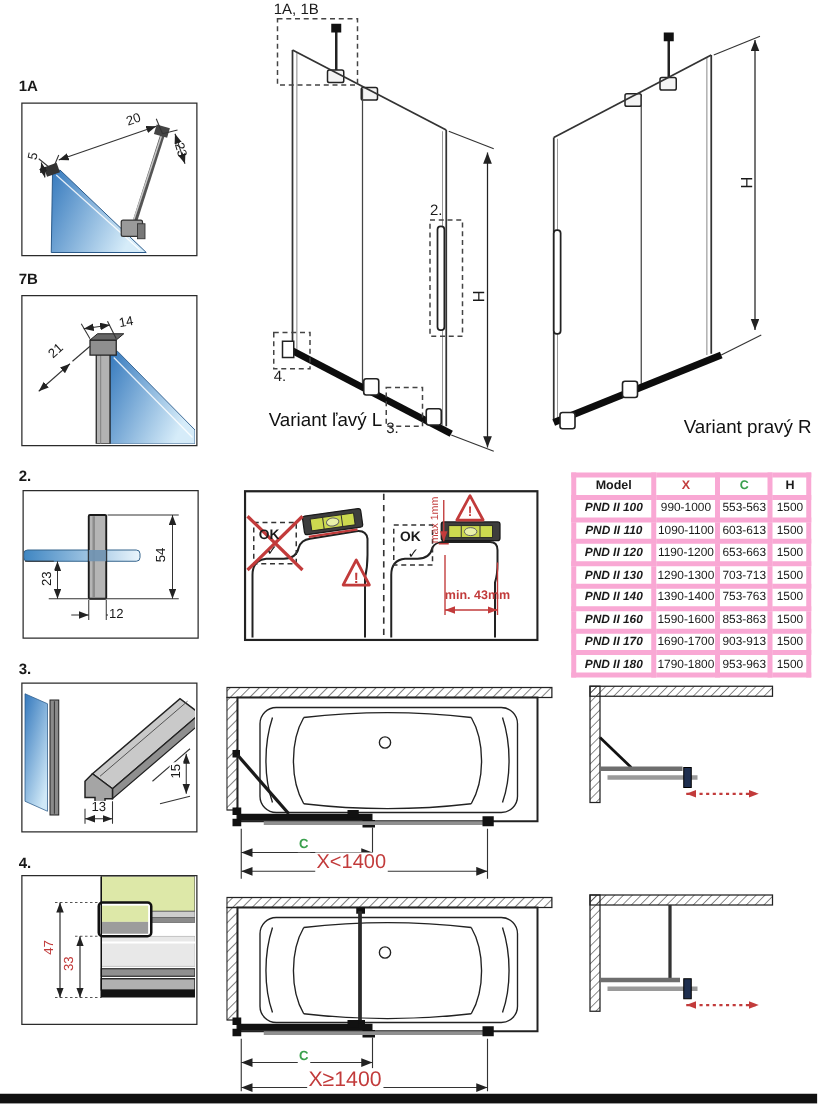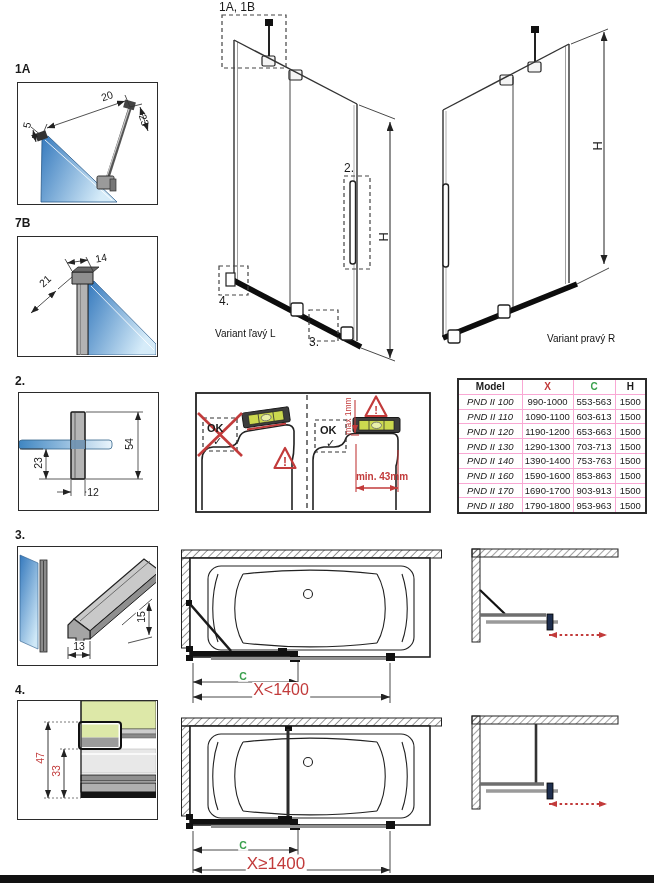--- a/index.html
+++ b/index.html
@@ -5,30 +5,30 @@
   html,body{margin:0;padding:0;background:#fff;}
   .page{position:relative;width:654px;height:883px;background:#fff;overflow:hidden;
         font-family:"Liberation Sans",sans-serif;color:#1a1a1a;}
   .panel{position:absolute;border:1.3px solid #2b2b2b;box-sizing:border-box;background:#fff;}
   .panel svg{position:absolute;left:0;top:0;}
   .abs{position:absolute;}
   .lab{position:absolute;white-space:nowrap;line-height:1;}
   .callout{font-size:12px;color:#1a1a1a;}
   .dim{font-size:10.5px;color:#1a1a1a;background:#fff;padding:0 1px;}
   .nobg{background:transparent;}
-  .caption{font-size:10px;color:#111;}
+  .caption{font-size:15px;color:#111;}
   .red{color:#c23b3b;}
   .green{color:#3aa04d;}
   .bold{font-weight:bold;}
   .sizes{position:absolute;left:457px;top:378px;border-collapse:collapse;font-size:9.5px;
          border:2px solid #2b2b2b;table-layout:fixed;}
-  .sizes th,.sizes td{border:1px solid #f9a8d4;text-align:center;padding:0 1px;height:13.8px;
+  .sizes th,.sizes td{border:4px solid #f9a8d4;text-align:center;padding:0 1px;height:13.8px;
                       overflow:hidden;white-space:nowrap;}
   .sizes th{font-weight:bold;font-size:10px;}
-  .sizes td.model{font-weight:normal;font-style:italic;}
+  .sizes td.model{font-weight:bold;font-style:italic;}
   .sizes th.x{color:#c23b3b;}
   .sizes th.c{color:#3aa04d;}
   .footer-bar{position:absolute;left:0;top:875px;width:654px;height:8px;background:#111;}
 </style>
 </head>
 <body>
 
 <div class="page">
 
   <div class="lab callout bold" style="left:15px;top:63px">1A</div>

